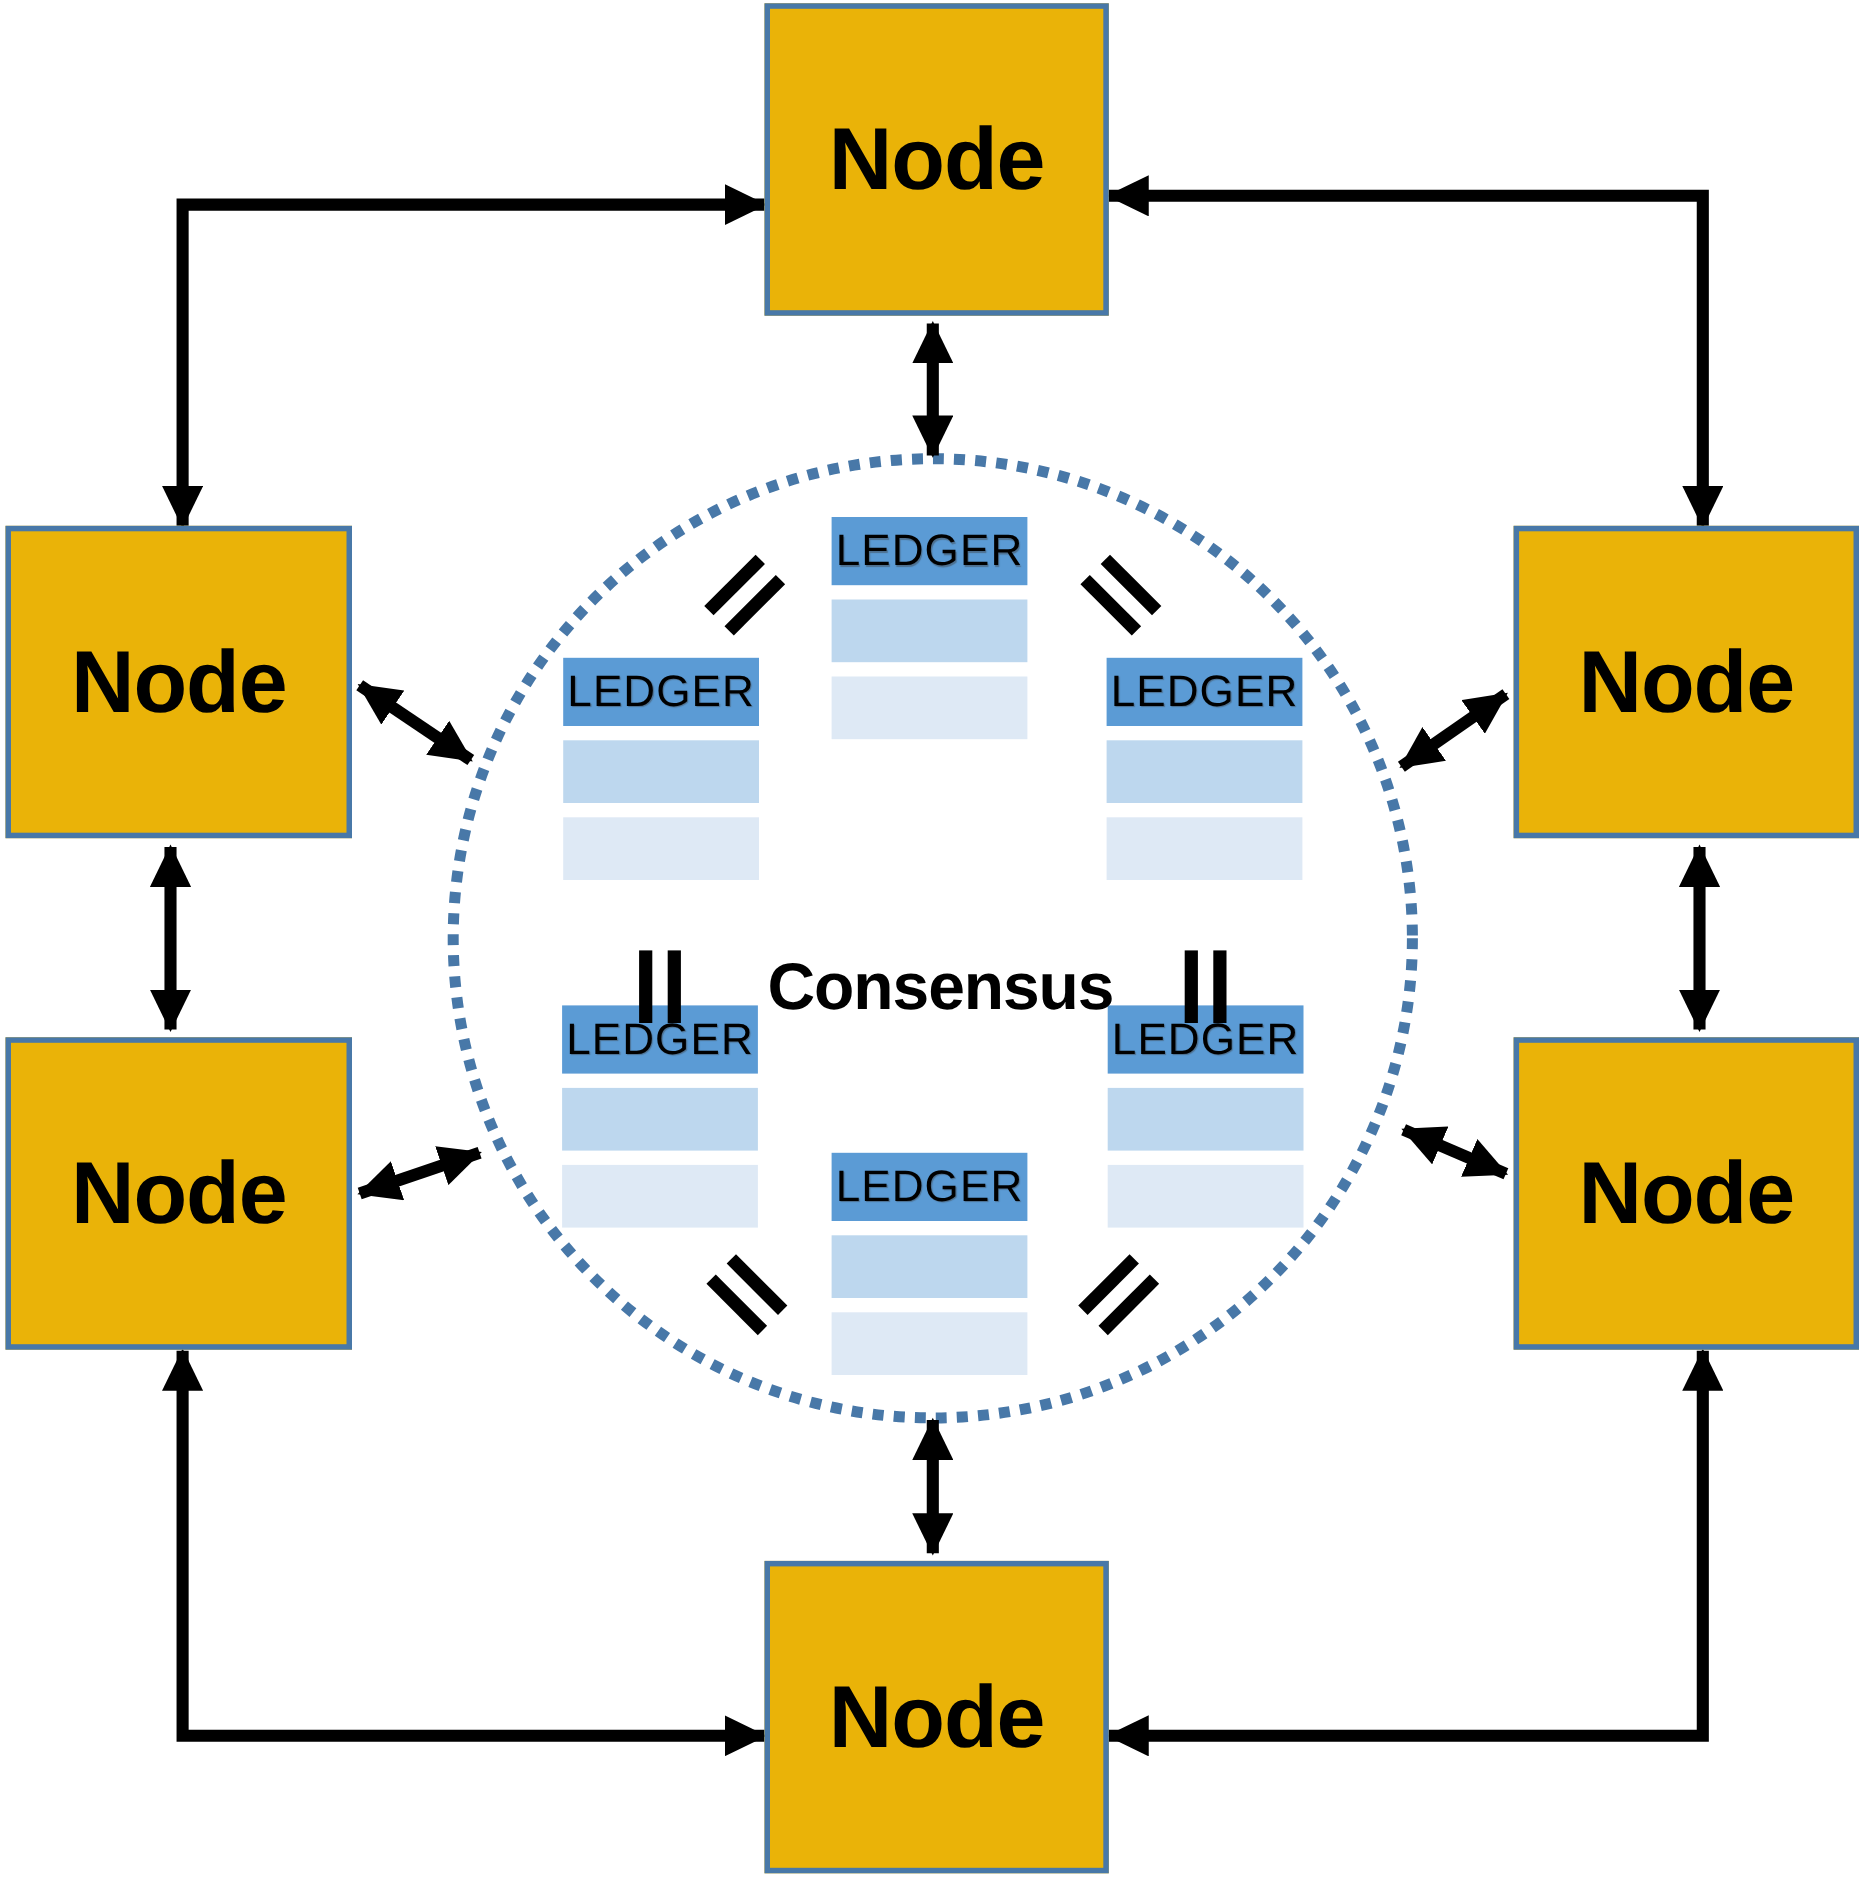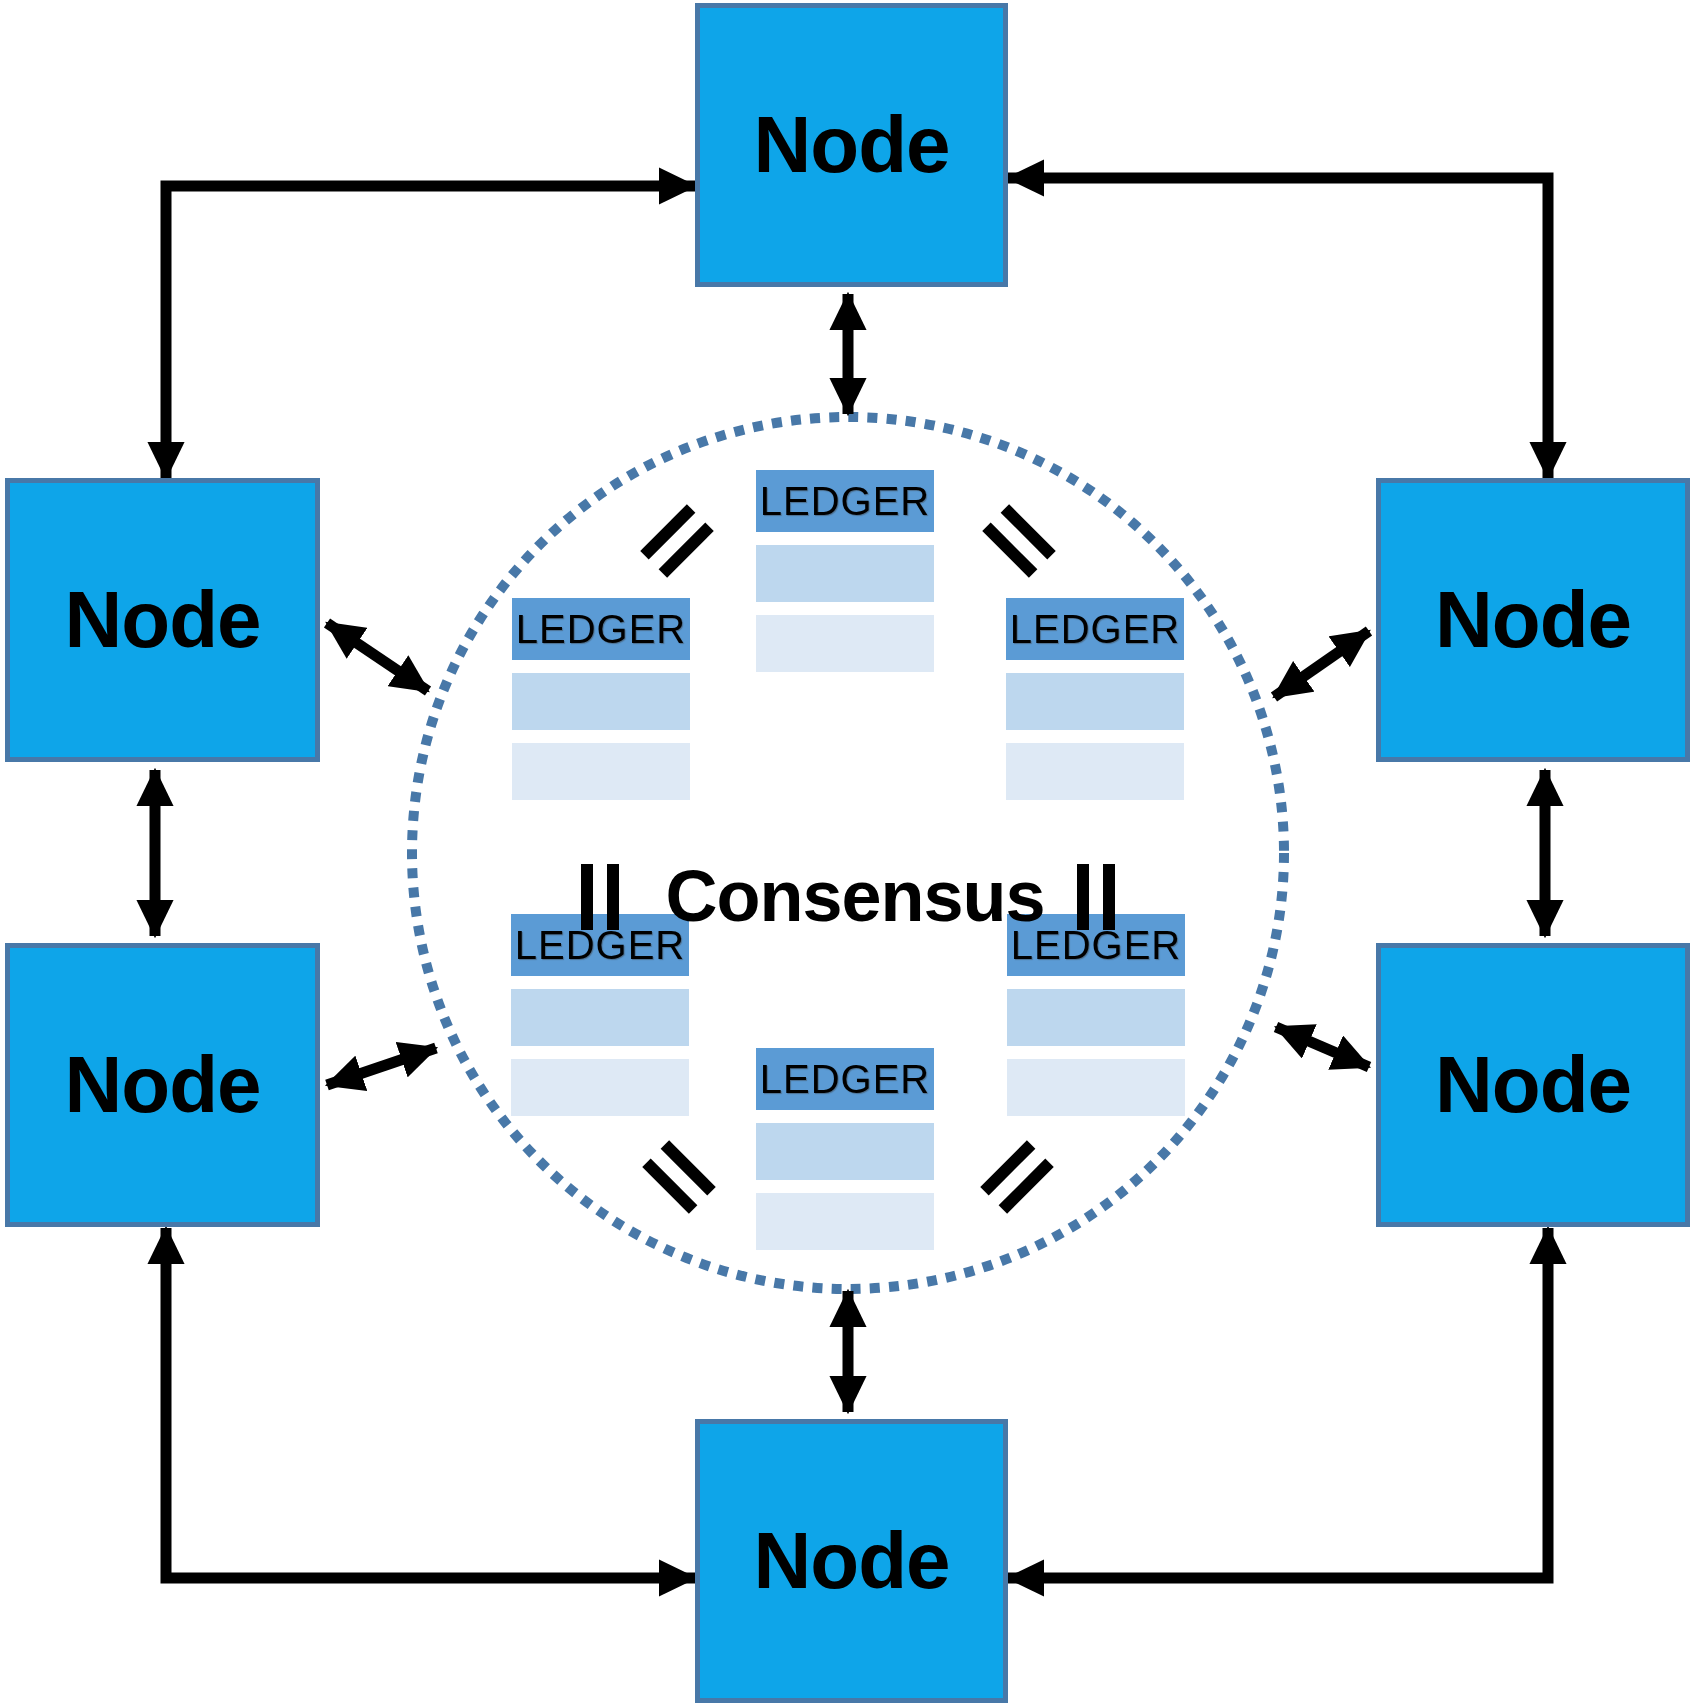--- a/index.html
+++ b/index.html
@@ -9,21 +9,21 @@
     background:#ffffff;
     font-family:"Liberation Sans", sans-serif;
     overflow:hidden;
   }
   #wires{position:absolute;left:0;top:0;width:1698px;height:1706px;}
 
   
   .node{
     position:absolute;
     box-sizing:border-box;
-    background:#0ea5e9;
+    background:#eab308;
     border:5px solid #4878a8;
     display:flex;align-items:center;justify-content:center;
   }
   .node .label{
     font-size:80px;font-weight:bold;color:#000;
     letter-spacing:-1px;
   }
   .node-top        {left:695px; top:3px;    width:313px;height:284px;}
   .node-left-upper {left:5px;   top:478px;  width:315px;height:284px;}
   .node-right-upper{left:1376px;top:478px;  width:314px;height:284px;}
@@ -58,21 +58,21 @@
   .eq-top-right   {left:986px; top:522px; transform:rotate(45deg);}
   .eq-mid-left    {left:567px; top:878px; transform:rotate(90deg);}
   .eq-mid-right   {left:1063px;top:878px; transform:rotate(90deg);}
   .eq-bottom-left {left:646px; top:1158px;transform:rotate(45deg);}
   .eq-bottom-right{left:984px; top:1158px;transform:rotate(-45deg);}
 
   
   .consensus{
     position:absolute;left:608px;top:846px;width:494px;height:100px;
     display:flex;align-items:center;justify-content:center;
-    font-size:72px;font-weight:bold;color:#000;letter-spacing:-1px;
+    font-size:60px;font-weight:bold;color:#000;letter-spacing:-1px;
   }
 </style>
 </head>
 <body>
 
 <div id="stage">
 
   <svg id="wires" viewBox="0 0 1698 1706" xmlns="http://www.w3.org/2000/svg">
     <defs>
       <marker id="ah" markerUnits="strokeWidth" markerWidth="3.6" markerHeight="3.4" refX="3.3" refY="1.7" orient="auto-start-reverse">

